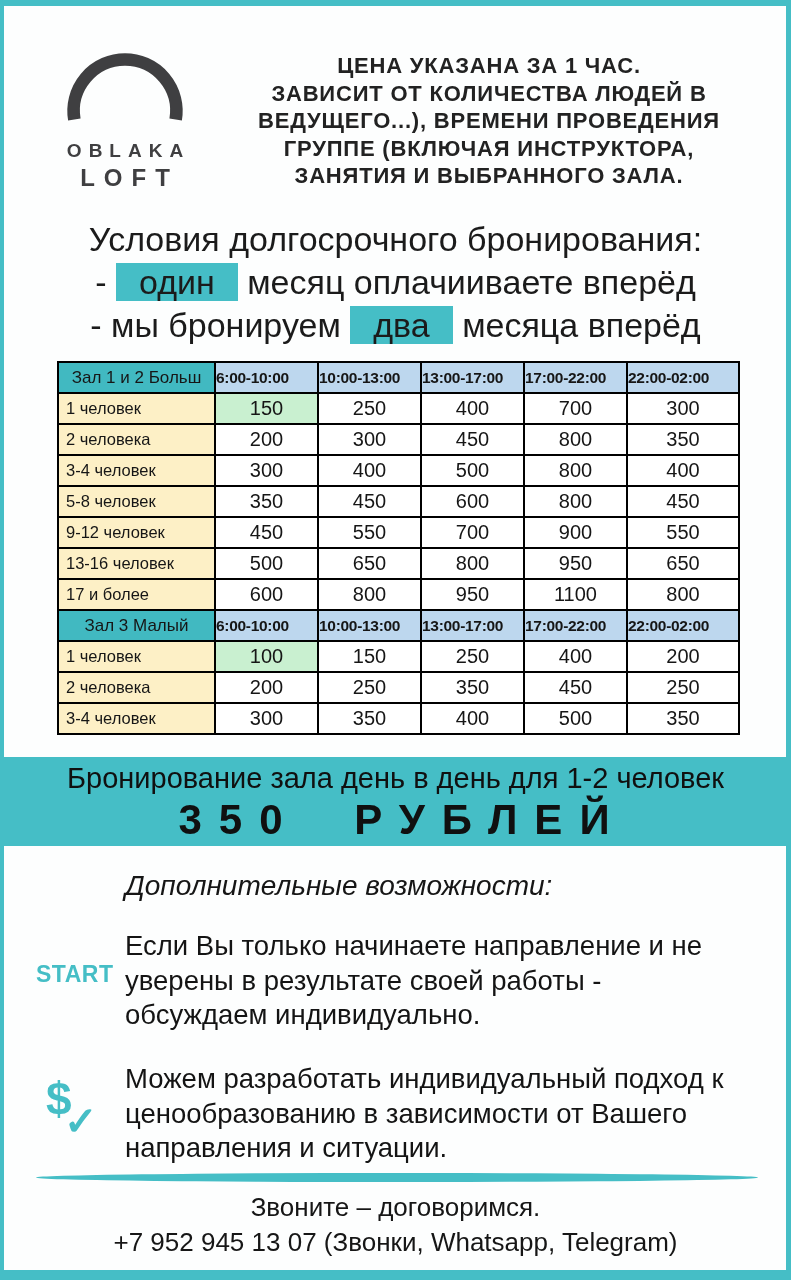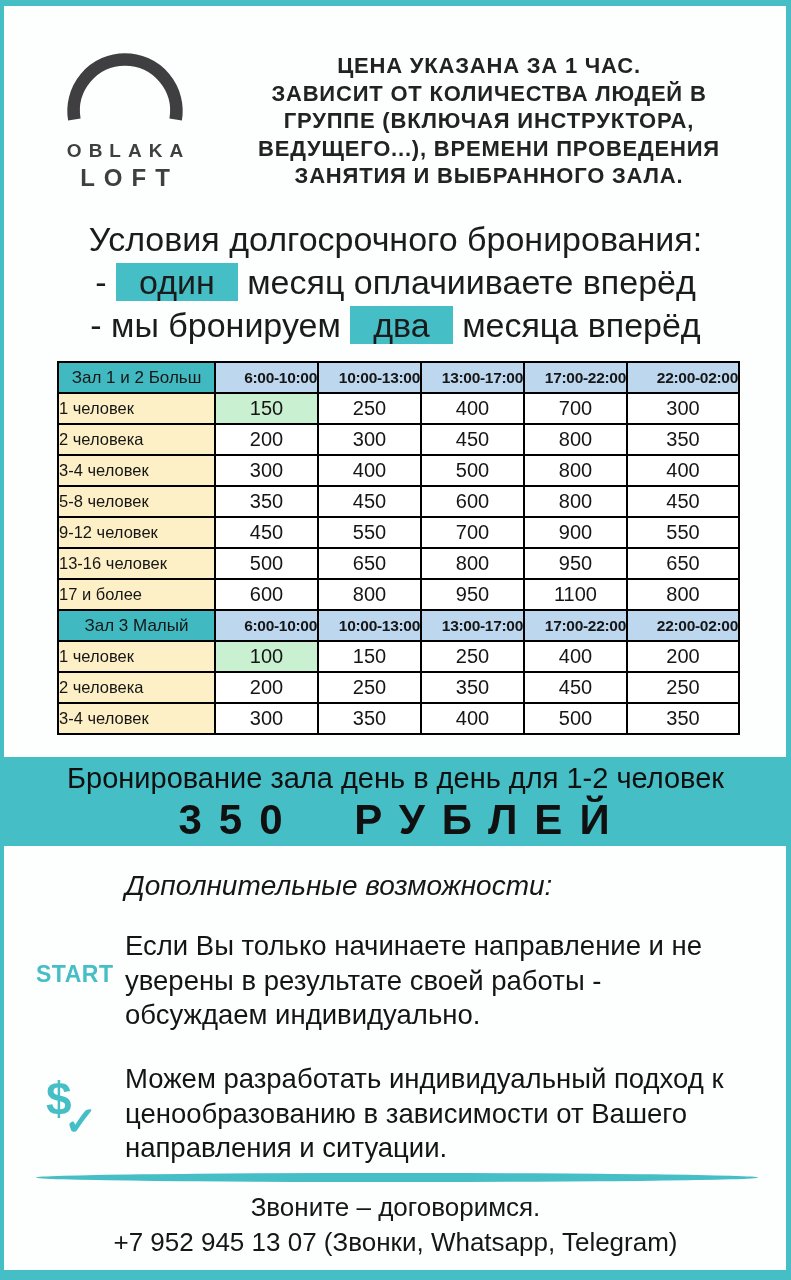--- a/index.html
+++ b/index.html
@@ -39,22 +39,22 @@
   
   .conditions{position:absolute;left:0;top:218px;width:100%;text-align:center;
     font-size:34px;line-height:43px;color:#1b1b1b;}
   .conditions .hl{background:var(--accent);padding:0 23px;}
 
   
   .price-table-wrap{position:absolute;left:57px;top:361px;}
   table.price{border-collapse:collapse;table-layout:fixed;}
   table.price td{border:2.5px solid #000;height:31px;overflow:hidden;}
   td.hall-cell{background:var(--hall-bg);font-weight:normal;font-size:17px;text-align:center;}
-  td.time-cell{background:var(--time-bg);font-weight:bold;font-size:15.5px;text-align:right;letter-spacing:-0.3px;}
-  td.label-cell{background:var(--label-bg);font-size:16.5px;text-align:left;}
+  td.time-cell{background:var(--time-bg);font-weight:bold;font-size:15.5px;text-align:left;letter-spacing:-0.3px;}
+  td.label-cell{background:var(--label-bg);font-size:16.5px;padding-left:7px;text-align:left;}
   td.price-cell{background:#fff;font-size:20px;text-align:center;}
   td.price-cell.green{background:var(--green-bg);}
 
   
   .banner{position:absolute;left:0;top:757px;width:100%;height:89px;background:var(--accent);
     text-align:center;color:#101010;}
   .banner-line1{font-size:29px;margin-top:5px;}
   .banner-line2{font-size:42px;font-weight:bold;letter-spacing:17px;word-spacing:26px;margin-top:1px;padding-left:14px;}
 
   
@@ -90,22 +90,22 @@
         <path d="M 14.8 73.4 A 57 57 0 1 1 127.2 73.4" fill="none" stroke="#3f3f41" stroke-width="14" stroke-linecap="butt"></path>
       </svg>
     </span>
     <div class="logo-line1">OBLAKA</div>
     <div class="logo-line2">LOFT</div>
   </div>
 
   <div class="header-note">
     <div>ЦЕНА УКАЗАНА ЗА 1 ЧАС.</div>
     <div>ЗАВИСИТ ОТ КОЛИЧЕСТВА ЛЮДЕЙ В</div>
+    <div>ВЕДУЩЕГО...), ВРЕМЕНИ ПРОВЕДЕНИЯ</div>
     <div>ГРУППЕ (ВКЛЮЧАЯ ИНСТРУКТОРА,</div>
-    <div>ВЕДУЩЕГО...), ВРЕМЕНИ ПРОВЕДЕНИЯ</div>
     <div>ЗАНЯТИЯ И ВЫБРАННОГО ЗАЛА.</div>
   </div>
 
   <div class="conditions">
     <div>Условия долгосрочного бронирования:</div>
     <div><span>- </span><span class="hl">один</span><span> месяц оплачииваете вперёд</span></div>
     <div><span>- мы бронируем </span><span class="hl">два</span><span> месяца вперёд</span></div>
   </div>
 
   <div class="price-table-wrap">

